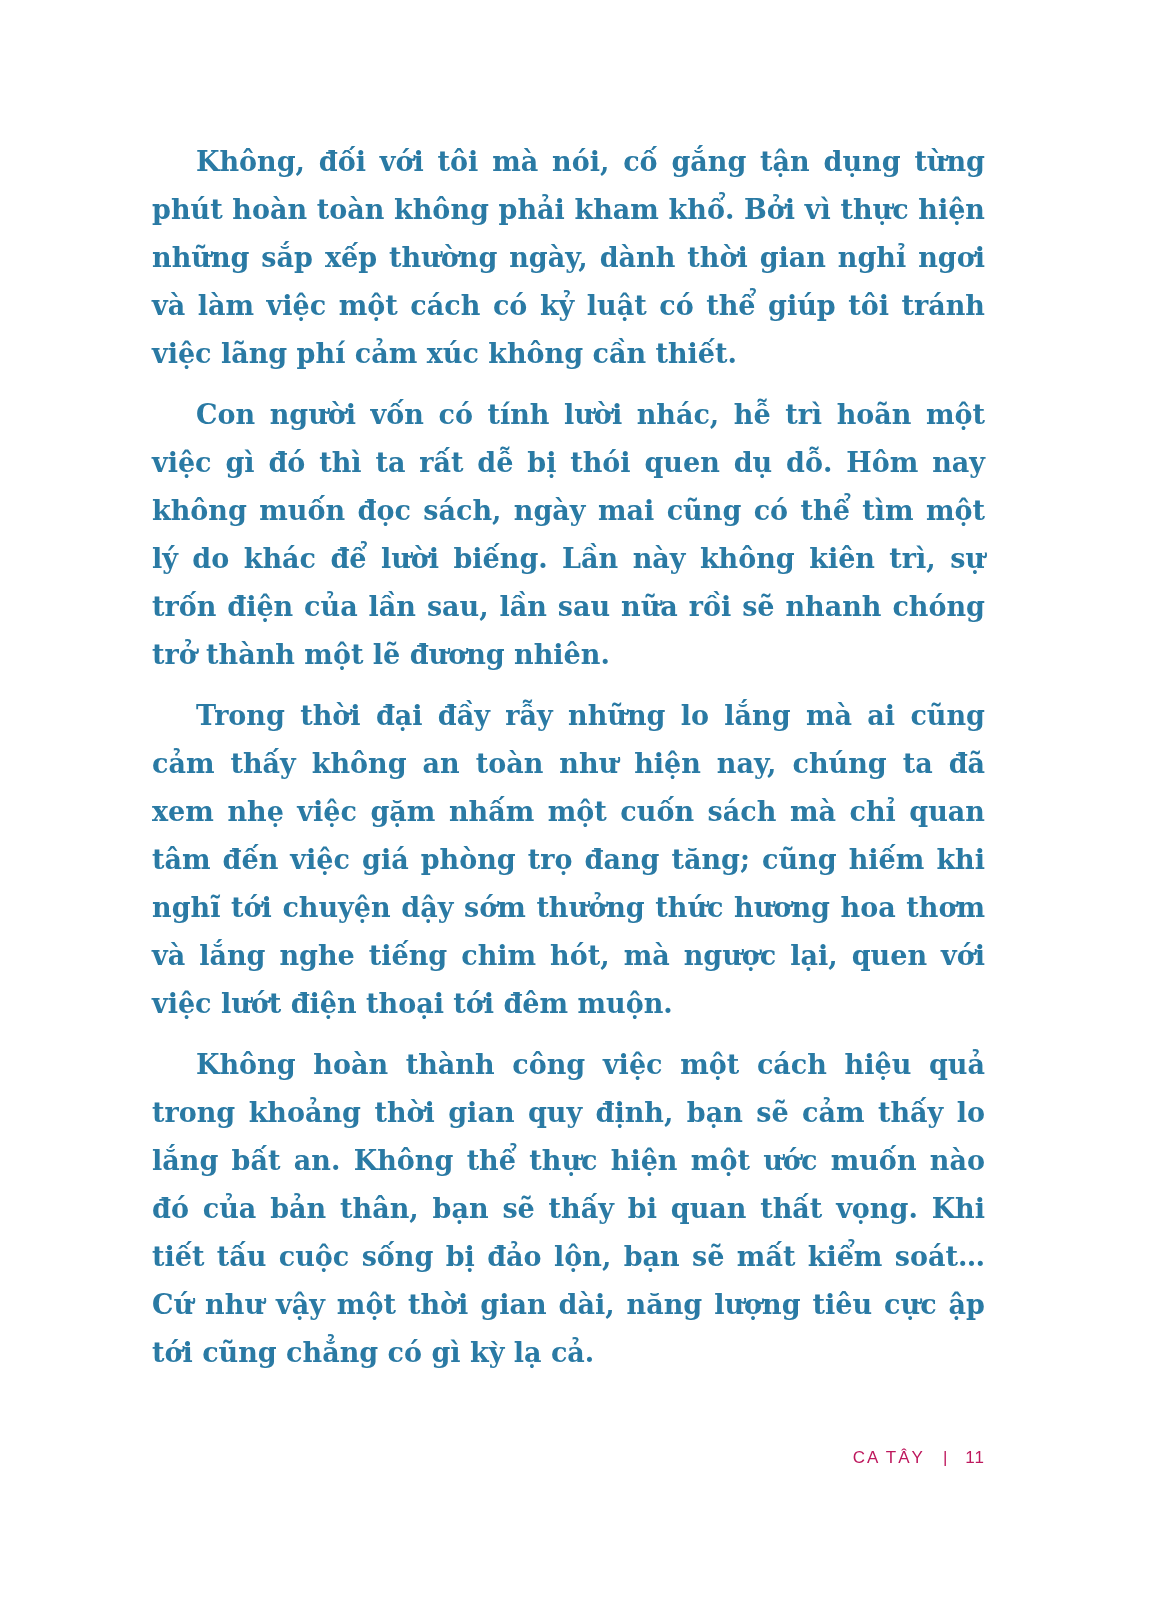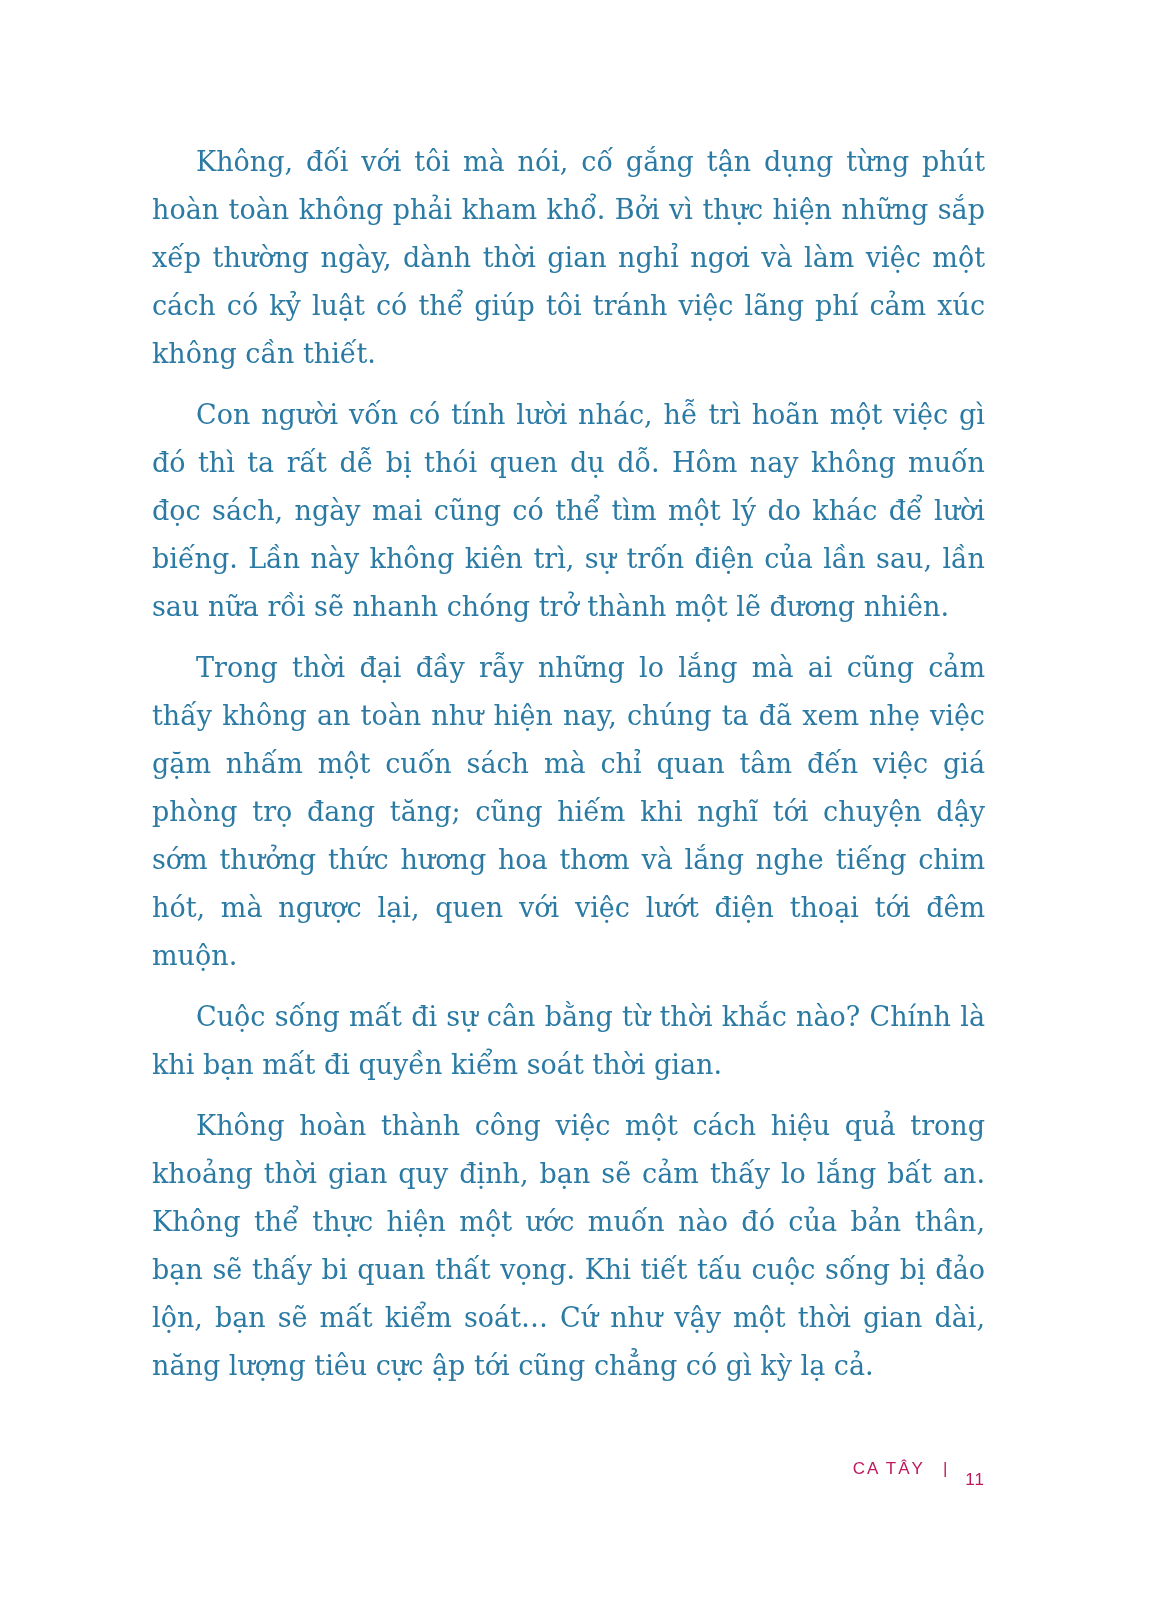--- a/index.html
+++ b/index.html
@@ -21,51 +21,50 @@
     top: 138px;
     width: 833px;
     color: #2a7aa4;
     font-size: 27px;
     line-height: 48px;
     text-align: justify;
   }
   .content p {
     margin: 0 0 13px 0;
     text-indent: 44px;
+    font-weight: bold;
   }
   .footer {
     position: absolute;
     top: 1448px;
     right: 181px;
     display: flex;
     align-items: center;
     gap: 18px;
     color: #be185d;
     font-family: "Liberation Sans", sans-serif;
     font-size: 17px;
     letter-spacing: 2px;
   }
   .footer .sep {
     font-weight: 300;
     letter-spacing: 0;
   }
   .footer .pagenum {
     letter-spacing: 1px;
-    margin-top: 22px;
   }
 </style>
 </head>
 <body>
 
 <div class="page">
   <div class="content">
     <p>Không, đối với tôi mà nói, cố gắng tận dụng từng phút hoàn toàn không phải kham khổ. Bởi vì thực hiện những sắp xếp thường ngày, dành thời gian nghỉ ngơi và làm việc một cách có kỷ luật có thể giúp tôi tránh việc lãng phí cảm xúc không cần thiết.</p>
     <p>Con người vốn có tính lười nhác, hễ trì hoãn một việc gì đó thì ta rất dễ bị thói quen dụ dỗ. Hôm nay không muốn đọc sách, ngày mai cũng có thể tìm một lý do khác để lười biếng. Lần này không kiên trì, sự trốn điện của lần sau, lần sau nữa rồi sẽ nhanh chóng trở thành một lẽ đương nhiên.</p>
     <p>Trong thời đại đầy rẫy những lo lắng mà ai cũng cảm thấy không an toàn như hiện nay, chúng ta đã xem nhẹ việc gặm nhấm một cuốn sách mà chỉ quan tâm đến việc giá phòng trọ đang tăng; cũng hiếm khi nghĩ tới chuyện dậy sớm thưởng thức hương hoa thơm và lắng nghe tiếng chim hót, mà ngược lại, quen với việc lướt điện thoại tới đêm muộn.</p>
-    <p>Cuộc sống mất đi sự cân bằng từ thời khắc nào? Chính là khi bạn mất đi quyền kiểm soát thời gian.</p>
     <p>Không hoàn thành công việc một cách hiệu quả trong khoảng thời gian quy định, bạn sẽ cảm thấy lo lắng bất an. Không thể thực hiện một ước muốn nào đó của bản thân, bạn sẽ thấy bi quan thất vọng. Khi tiết tấu cuộc sống bị đảo lộn, bạn sẽ mất kiểm soát… Cứ như vậy một thời gian dài, năng lượng tiêu cực ập tới cũng chẳng có gì kỳ lạ cả.</p>
   </div>
 
   <div class="footer">
     <span>CA TÂY</span>
     <span class="sep">|</span>
     <span class="pagenum">11</span>
   </div>
 </div>
 

